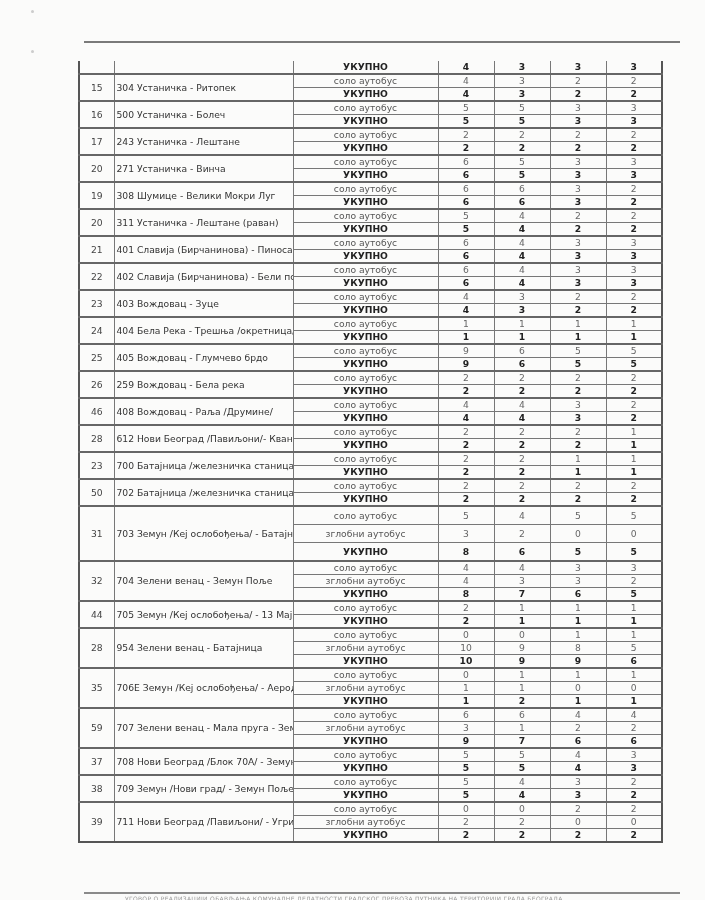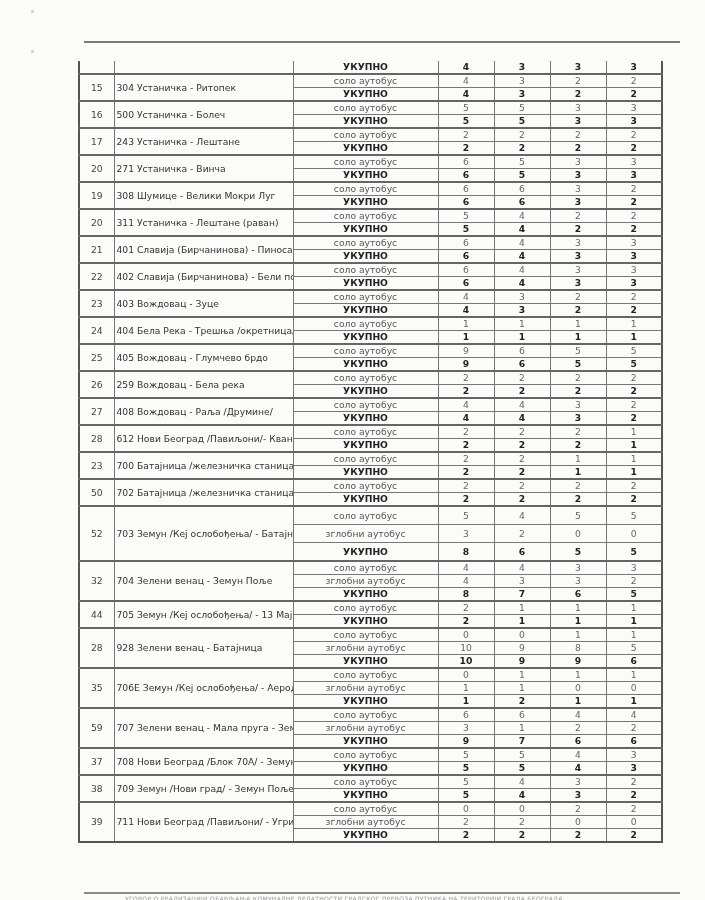--- a/index.html
+++ b/index.html
@@ -250,21 +250,21 @@
         <td class="val">2</td>
       </tr>
       <tr>
         <td class="type total">УКУПНО</td>
         <td class="val total">2</td>
         <td class="val total v2">2</td>
         <td class="val total">2</td>
         <td class="val total">2</td>
       </tr>
       <tr class="grp-start">
-        <td class="no" rowspan="2">27</td>
+        <td class="no" rowspan="2">46</td>
         <td class="name" rowspan="2">408 Вождовац - Раља /Друмине/</td>
         <td class="type">соло аутобус</td>
         <td class="val">4</td>
         <td class="val v2">4</td>
         <td class="val">3</td>
         <td class="val">2</td>
       </tr>
       <tr>
         <td class="type total">УКУПНО</td>
         <td class="val total">4</td>
@@ -314,21 +314,21 @@
         <td class="val">2</td>
       </tr>
       <tr>
         <td class="type total">УКУПНО</td>
         <td class="val total">2</td>
         <td class="val total v2">2</td>
         <td class="val total">2</td>
         <td class="val total">2</td>
       </tr>
       <tr class="grp-start tall">
-        <td class="no" rowspan="3">52</td>
+        <td class="no" rowspan="3">31</td>
         <td class="name" rowspan="3">703 Земун /Кеј ослобођења/ - Батајница /железничка станица/- Угриновци</td>
         <td class="type">соло аутобус</td>
         <td class="val">5</td>
         <td class="val v2">4</td>
         <td class="val">5</td>
         <td class="val">5</td>
       </tr>
       <tr class="tall">
         <td class="type">зглобни аутобус</td>
         <td class="val">3</td>
@@ -377,21 +377,21 @@
       </tr>
       <tr>
         <td class="type total">УКУПНО</td>
         <td class="val total">2</td>
         <td class="val total v2">1</td>
         <td class="val total">1</td>
         <td class="val total">1</td>
       </tr>
       <tr class="grp-start">
         <td class="no" rowspan="3">28</td>
-        <td class="name" rowspan="3">928 Зелени венац - Батајница</td>
+        <td class="name" rowspan="3">954 Зелени венац - Батајница</td>
         <td class="type">соло аутобус</td>
         <td class="val">0</td>
         <td class="val v2">0</td>
         <td class="val">1</td>
         <td class="val">1</td>
       </tr>
       <tr>
         <td class="type">зглобни аутобус</td>
         <td class="val">10</td>
         <td class="val v2">9</td>

